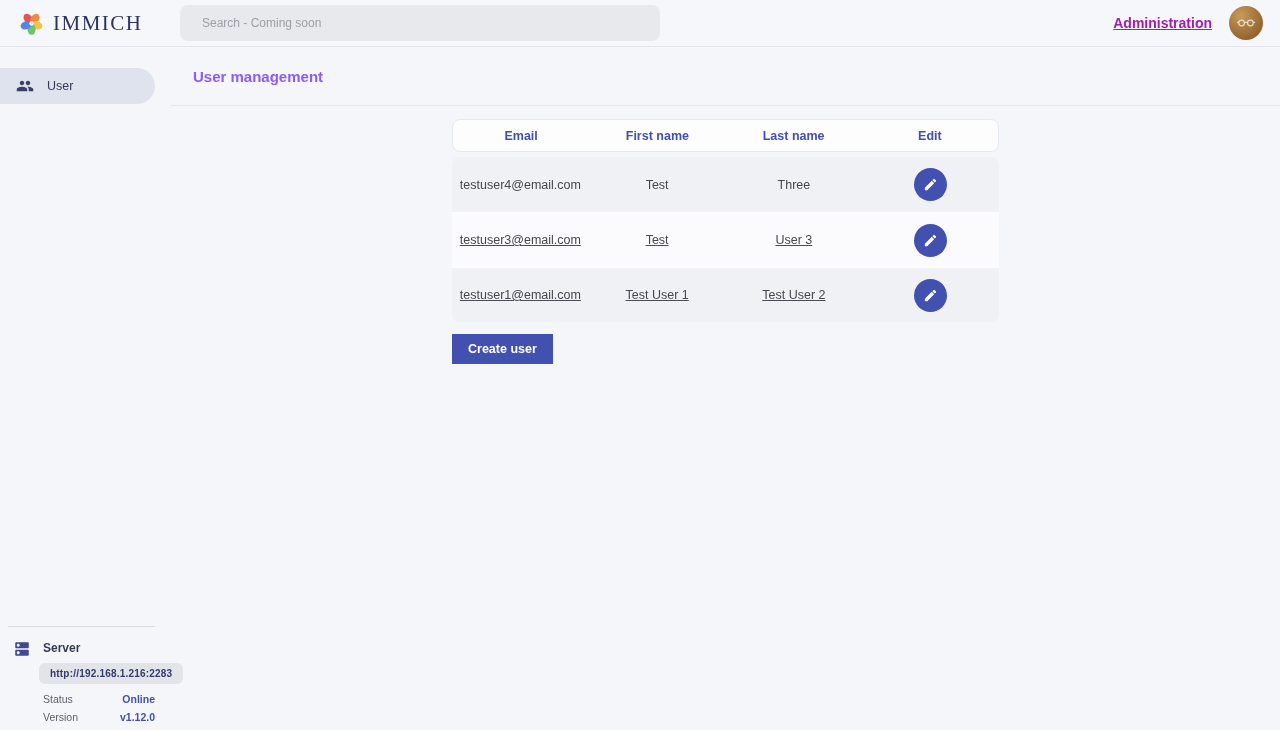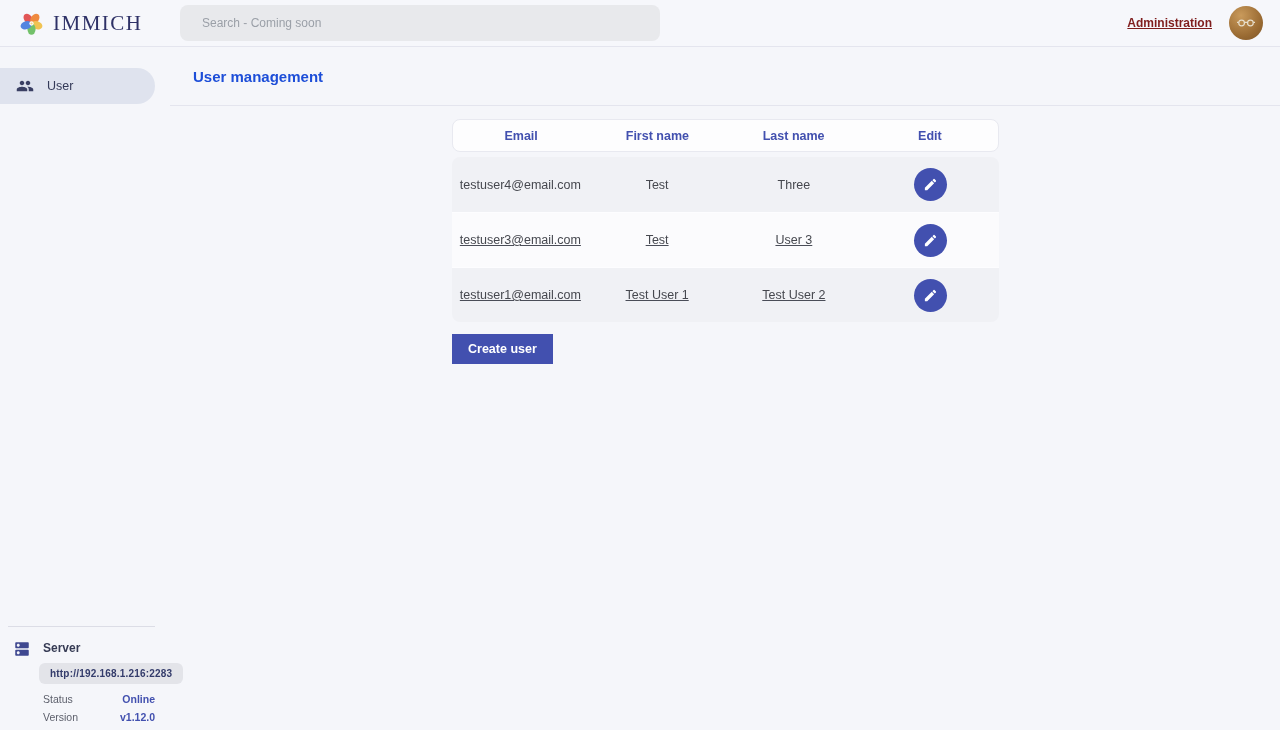--- a/index.html
+++ b/index.html
@@ -41,23 +41,23 @@
     background: transparent;
     border: none; outline: none;
     padding: 0 16px 0 22px;
     font-family: Liberation Sans, sans-serif;
     font-size: 12px;
     color: #5c5f6b;
   }
   .searchbar input::placeholder { color: #9ba0a8; }
   .header-spacer { flex: 1; }
   .admin-link {
-    font-size: 12px;
+    font-size: 14px;
     font-weight: 700;
-    color: #7f1d1d;
+    color: #a21caf;
     text-decoration: underline;
     margin-right: 17px;
     cursor: pointer;
   }
   .avatar {
     width: 34px; height: 34px;
     border-radius: 50%;
     background: radial-gradient(circle at 35% 28%, #c99a5b, #9a6b33 62%, #7d5427 100%);
     display: flex; align-items: center; justify-content: center;
     cursor: pointer;
@@ -111,21 +111,21 @@
   .kv .v { color: var(--primary); font-weight: 700; }
 
   
   .main { flex: 1; }
   .page-header {
     height: 59px;
     display: flex; align-items: center;
     padding-left: 23px;
     border-bottom: 1px solid #e4e5ee;
   }
-  .page-title { font-size: 15px; font-weight: 700; color: #1d4ed8; }
+  .page-title { font-size: 15px; font-weight: 700; color: #8b5cf6; }
 
   .content { padding-left: 282px; }
   .section-label {
     margin-top: 12px;
     font-size: 11px;
     letter-spacing: 0.4px;
     color: #6f727e;
     font-weight: 500;
     line-height: 13px;
   }

